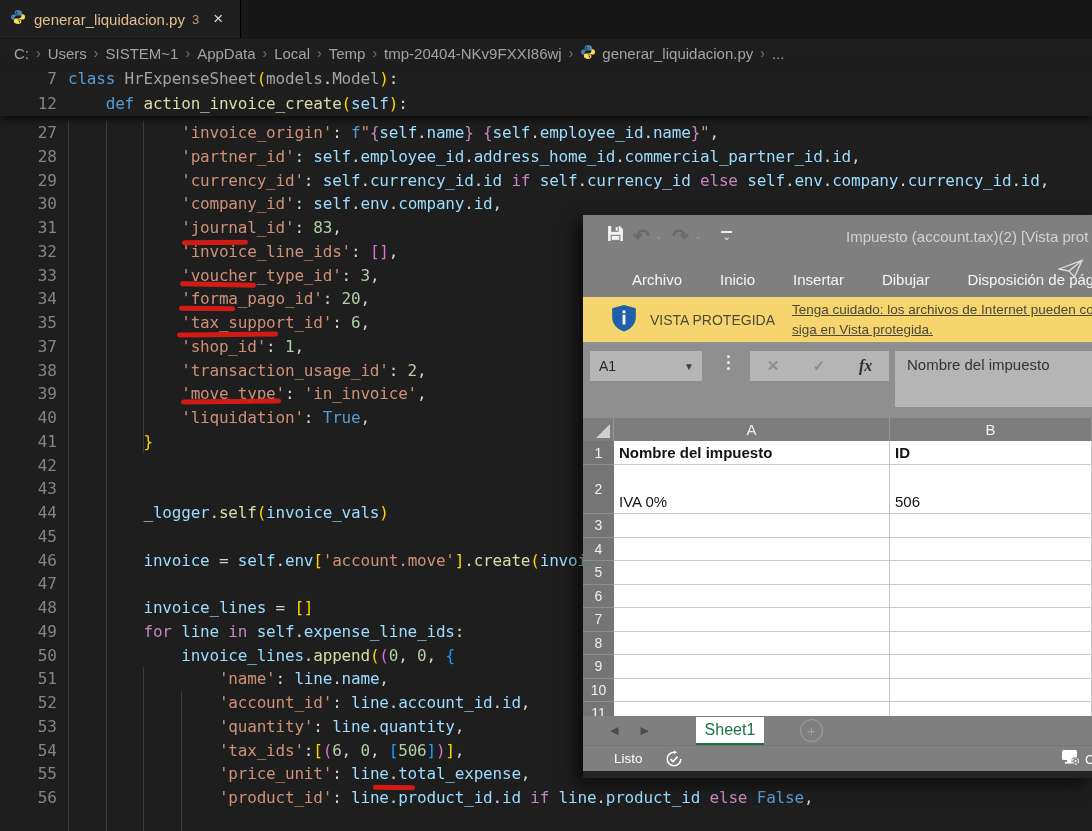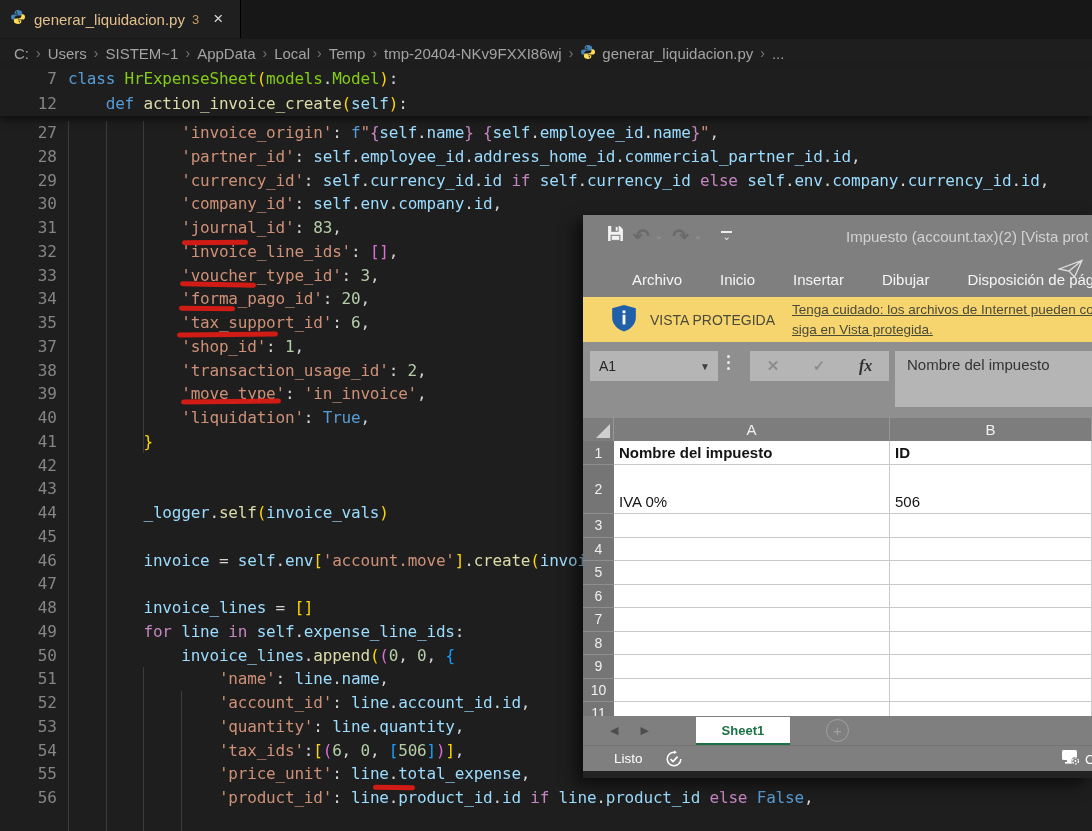--- a/index.html
+++ b/index.html
@@ -18,21 +18,21 @@
   .bc-item{display:flex;align-items:center;gap:6px;cursor:pointer;}
   
   .codefont{font-family:"DejaVu Sans Mono","Liberation Mono",monospace;font-size:16px;letter-spacing:-0.2px;}
   .sticky{position:absolute;left:0;top:67px;width:100%;height:49px;background:#1e1e1e;z-index:3;
           box-shadow:0 4px 7px rgba(0,0,0,.5);}
   .code-area{position:absolute;left:0;top:121px;width:100%;bottom:0;overflow:hidden;z-index:1;}
   .code-line{position:relative;height:23.75px;line-height:23.75px;white-space:pre;padding-left:68px;box-sizing:border-box;}
   .sticky .code-line{height:24.5px;line-height:24.5px;}
   .ln{position:absolute;left:0;top:0;width:57px;text-align:right;color:#858585;letter-spacing:0;}
   .tok-k{color:#569cd6}.tok-c{color:#c586c0}.tok-s{color:#ce9178}.tok-n{color:#b5cea8}
-  .tok-v{color:#9cdcfe}.tok-f{color:#dcdcaa}.tok-t{color:#84cc16}.tok-p{color:#d4d4d4}
+  .tok-v{color:#9cdcfe}.tok-f{color:#dcdcaa}.tok-t{color:#a3a3a3}.tok-p{color:#d4d4d4}
   .tok-g{color:#ffd700}.tok-pk{color:#da70d6}.tok-bl{color:#179fff}
   .guide{position:absolute;width:1px;background:#3c3c3c;}
   .red-mark{position:absolute;height:5px;background:#df1c15;border-radius:3px;opacity:.93;z-index:2;}
   
   .excel{position:absolute;left:583px;top:215px;width:509px;height:563px;z-index:5;overflow:hidden;
          background:#7f7f7f;box-shadow:-7px 6px 14px rgba(0,0,0,.6);}
   .xl-titlebar{position:absolute;left:0;top:0;width:100%;height:47px;background:#7f7f7f;}
   .qat{position:absolute;left:24px;top:10px;display:flex;align-items:center;gap:9px;}
   .qat .chev{color:#9a9a9a;font-size:10px;margin-left:-4px;}
   .arrow-glyph{color:#6a6a6a;font-size:20px;font-weight:bold;line-height:20px;}
@@ -43,21 +43,21 @@
   .xl-ribbontabs{position:absolute;left:0;top:47px;width:100%;height:35px;display:flex;align-items:center;
                  gap:26px;padding-left:37px;color:#f5f5f5;font-size:15px;}
   .rtab{cursor:pointer;white-space:nowrap;margin-left:12px;}
   .share-ic{position:absolute;right:8px;top:44px;}
   .xl-banner{position:absolute;left:0;top:82px;width:100%;height:45px;background:#f7d56e;display:flex;align-items:center;}
   .shield{margin-left:28px;flex:0 0 auto;}
   .pv-label{color:#4a4a3a;font-size:14px;margin-left:13px;white-space:nowrap;}
   .pv-links{margin-left:17px;font-size:13.5px;color:#4a4a3a;line-height:1.45;white-space:nowrap;}
   .pv-links .lnk{text-decoration:underline;cursor:pointer;display:block;}
   .xl-toolbar{position:absolute;left:0;top:127px;width:100%;height:76px;background:#8f8f8f;}
-  .namebox{position:absolute;left:7px;top:9px;width:128px;height:30px;background:#b5b5b5;display:flex;
+  .namebox{position:absolute;left:7px;top:9px;width:112px;height:30px;background:#b5b5b5;display:flex;
            align-items:center;color:#262626;font-size:14px;padding-left:9px;box-sizing:border-box;cursor:pointer;}
   .namebox .dd{margin-left:auto;margin-right:8px;color:#3f3f3f;font-size:10px;}
   .vdots{position:absolute;left:144px;top:13px;display:flex;flex-direction:column;gap:3px;}
   .vdots i{width:3px;height:3px;border-radius:50%;background:#e9e9e9;}
   .fbtns{position:absolute;left:167px;top:9px;width:139px;height:30px;background:#b5b5b5;display:flex;
          align-items:center;justify-content:space-around;}
   .fbtns .dis{color:#8d8d8d;font-size:15px;font-weight:bold;cursor:pointer;}
   .fx{font-family:"Liberation Serif",serif;font-style:italic;font-weight:bold;color:#2f2f2f;font-size:16px;cursor:pointer;}
   .formulabar{position:absolute;left:312px;top:9px;right:0;height:56px;background:#b5b5b5;color:#333;
               font-size:15px;padding:5px 0 0 12px;box-sizing:border-box;cursor:text;}
@@ -77,23 +77,23 @@
   .cell{border-right:1px solid #c9c9c9;border-bottom:1px solid #c9c9c9;box-sizing:border-box;color:#141414;
         font-size:15px;padding-left:5px;display:flex;align-items:center;overflow:hidden;white-space:nowrap;cursor:cell;}
   .cell.cA{width:276px;}
   .cell.cB{flex:1;}
   .grid-row.bold .cell{font-weight:bold;}
   .grid-row.bottom .cell{align-items:flex-end;padding-bottom:3px;}
   
   .sheetbar{position:absolute;left:0;bottom:32px;width:100%;height:30px;background:#7f7f7f;display:flex;align-items:flex-end;}
   .nav-ar{color:#4d4d4d;font-size:11px;margin:0 0 9px 0;cursor:pointer;}
   .nav-ar.l{margin-left:27px;} .nav-ar.r{margin-left:22px;}
-  .sheet-tab{margin-left:47px;width:94px;height:29px;background:#fff;border-bottom:3px solid #1a7244;
+  .sheet-tab{margin-left:47px;width:68px;height:29px;background:#fff;border-bottom:3px solid #1a7244;
              box-sizing:border-box;display:flex;align-items:center;justify-content:center;
-             color:#1a7244;font-weight:bold;font-size:13px;cursor:pointer;}
+             color:#1a7244;font-weight:normal;font-size:16px;cursor:pointer;}
   .add-sheet{margin-left:36px;margin-bottom:4px;width:21px;height:21px;border:1.5px solid #a2a2a2;border-radius:50%;
              color:#a2a2a2;font-size:15px;display:flex;align-items:center;justify-content:center;cursor:pointer;}
   .statusbar{position:absolute;left:0;bottom:7px;width:100%;height:25px;background:#7f7f7f;
              border-top:1px solid #747474;display:flex;align-items:center;color:#fff;font-size:13.5px;padding-left:16px;}
   .status-label{margin-left:15px;}
   .sync{margin-left:22px;display:flex;align-items:center;}
   .status-right{position:absolute;left:478px;top:3px;display:flex;align-items:center;gap:4px;color:#fff;
                 font-size:13.5px;white-space:nowrap;}
   .darkstrip{position:absolute;left:0;bottom:0;width:100%;height:7px;background:#232323;}
 </style>

